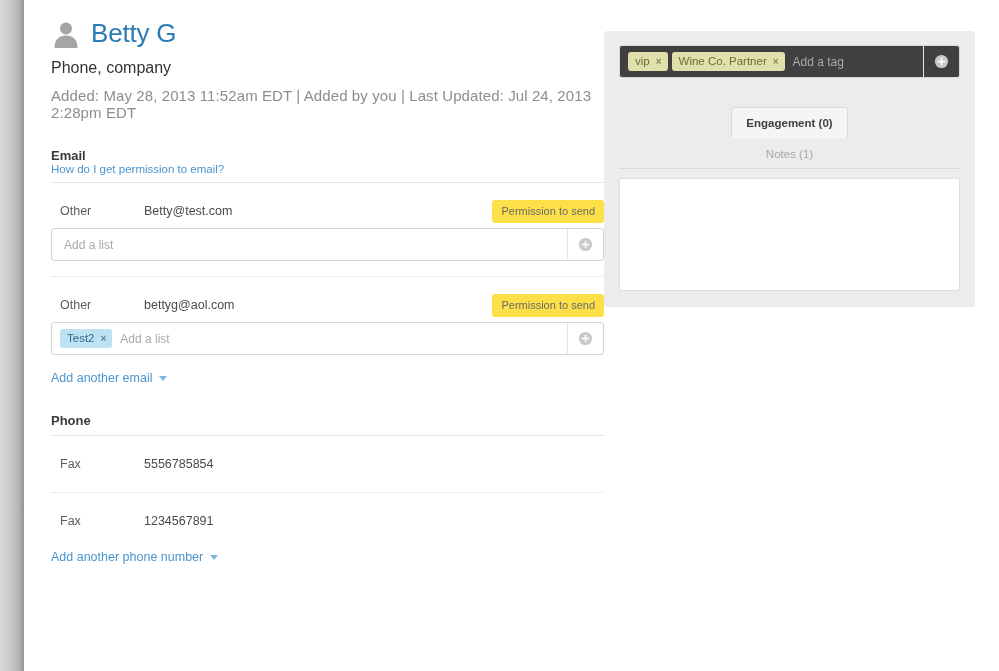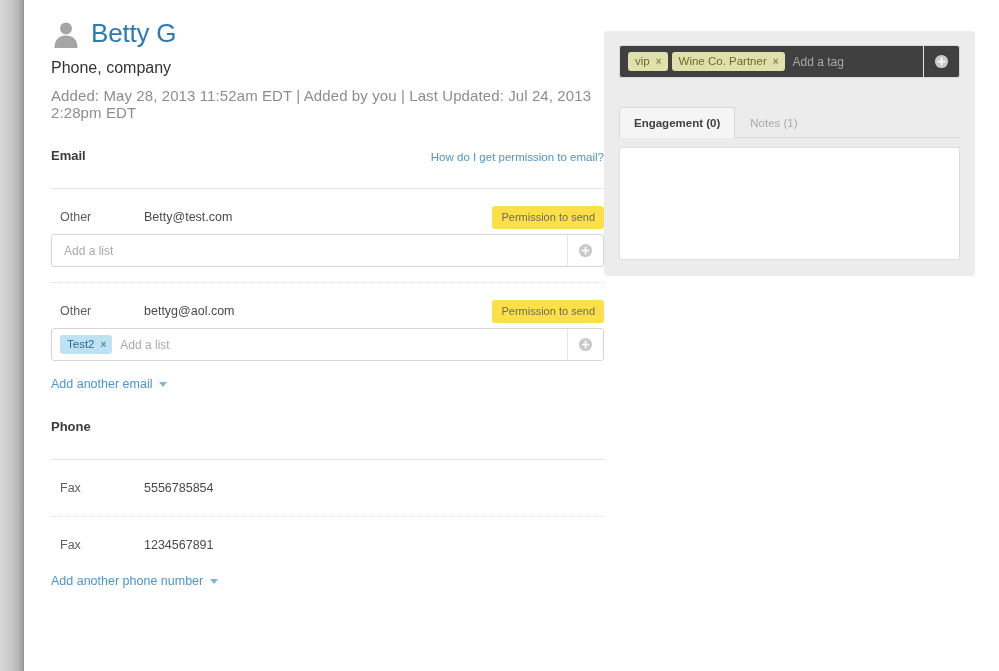--- a/index.html
+++ b/index.html
@@ -66,24 +66,25 @@
     margin-top: 10px;
     letter-spacing: 0.1px;
   }
 
   
   .section {
     margin-top: 27px;
   }
   .section-head {
     display: flex;
-    align-items: flex-end;
+    align-items: flex-start;
     justify-content: space-between;
     border-bottom: 1px solid #e3e3e3;
-    padding-bottom: 25px;
+    padding-bottom: 7px;
+    flex-direction: column;
   }
   .section-title {
     font-size: 13px;
     font-weight: bold;
     color: #3a3a3a;
   }
   .section-link {
     font-size: 11.5px;
     color: #4a95cf;
     text-decoration: none;
@@ -215,20 +216,21 @@
     align-items: center;
     padding-left: 8px;
     position: relative;
   }
 
   .tabs-block { margin-top: 28px; }
   .tabs-row {
     display: flex;
     align-items: center;
     border-bottom: 1px solid #d9d9d9;
+    flex-direction: column;
   }
   .tab {
     font-size: 11.5px;
     padding: 9px 14px 8px;
     cursor: pointer;
     position: relative;
     top: 1px;
   }
   .tab.active {
     background: #f5f5f5;

